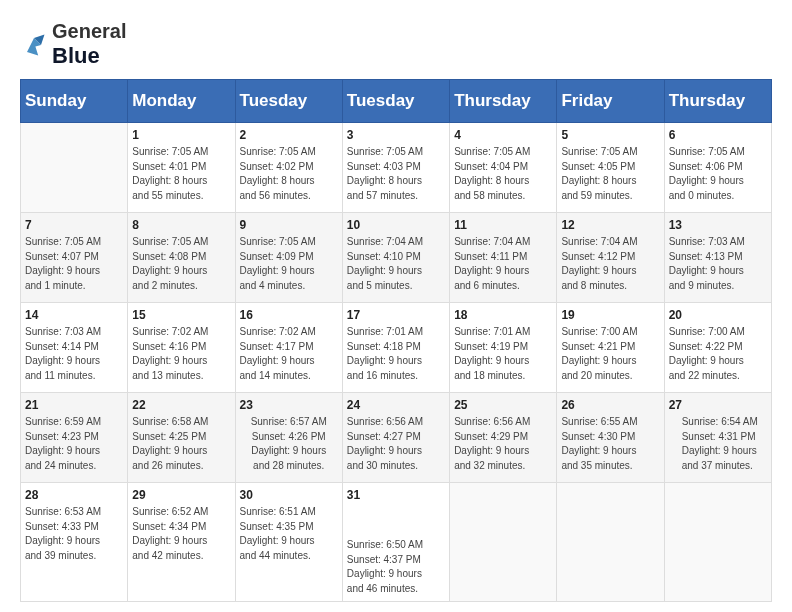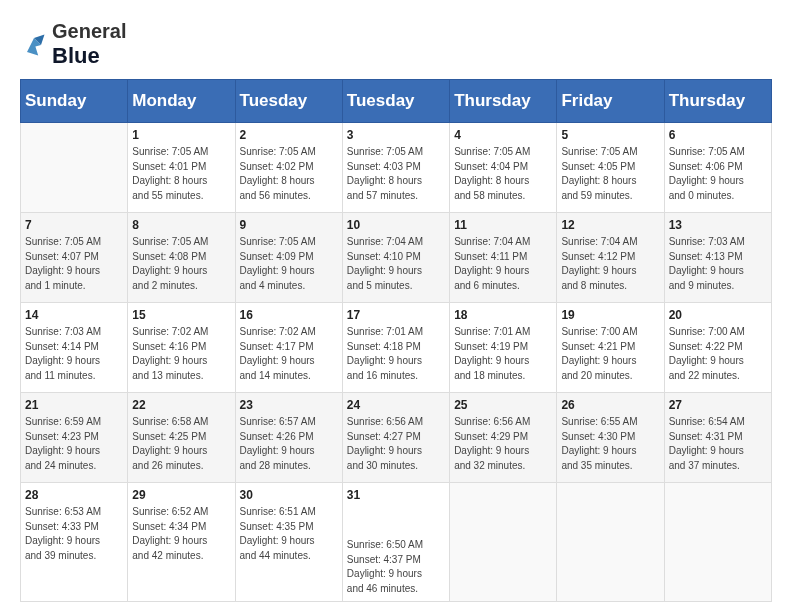--- a/index.html
+++ b/index.html
@@ -275,21 +275,21 @@
         </td>
         <td>
           <span class="day-num">22</span>
           <div class="day-info" style="white-space: pre-line;">Sunrise: 6:58 AM
 Sunset: 4:25 PM
 Daylight: 9 hours
 and 26 minutes.</div>
         </td>
         <td>
           <span class="day-num">23</span>
-          <div class="day-info" style="white-space: pre-line;">Sunrise: 6:57 AM
+          <div class="day-info" style="white-space: pre-line; text-align: center;">Sunrise: 6:57 AM
 Sunset: 4:26 PM
 Daylight: 9 hours
 and 28 minutes.</div>
         </td>
         <td>
           <span class="day-num">24</span>
           <div class="day-info" style="white-space: pre-line;">Sunrise: 6:56 AM
 Sunset: 4:27 PM
 Daylight: 9 hours
 and 30 minutes.</div>
@@ -303,21 +303,21 @@
         </td>
         <td>
           <span class="day-num">26</span>
           <div class="day-info" style="white-space: pre-line;">Sunrise: 6:55 AM
 Sunset: 4:30 PM
 Daylight: 9 hours
 and 35 minutes.</div>
         </td>
         <td>
           <span class="day-num">27</span>
-          <div class="day-info" style="white-space: pre-line;">Sunrise: 6:54 AM
+          <div class="day-info" style="white-space: pre-line; margin-left: 13px;">Sunrise: 6:54 AM
 Sunset: 4:31 PM
 Daylight: 9 hours
 and 37 minutes.</div>
         </td>
       </tr>
       <tr>
         <td>
           <span class="day-num">28</span>
           <div class="day-info" style="white-space: pre-line;">Sunrise: 6:53 AM
 Sunset: 4:33 PM

